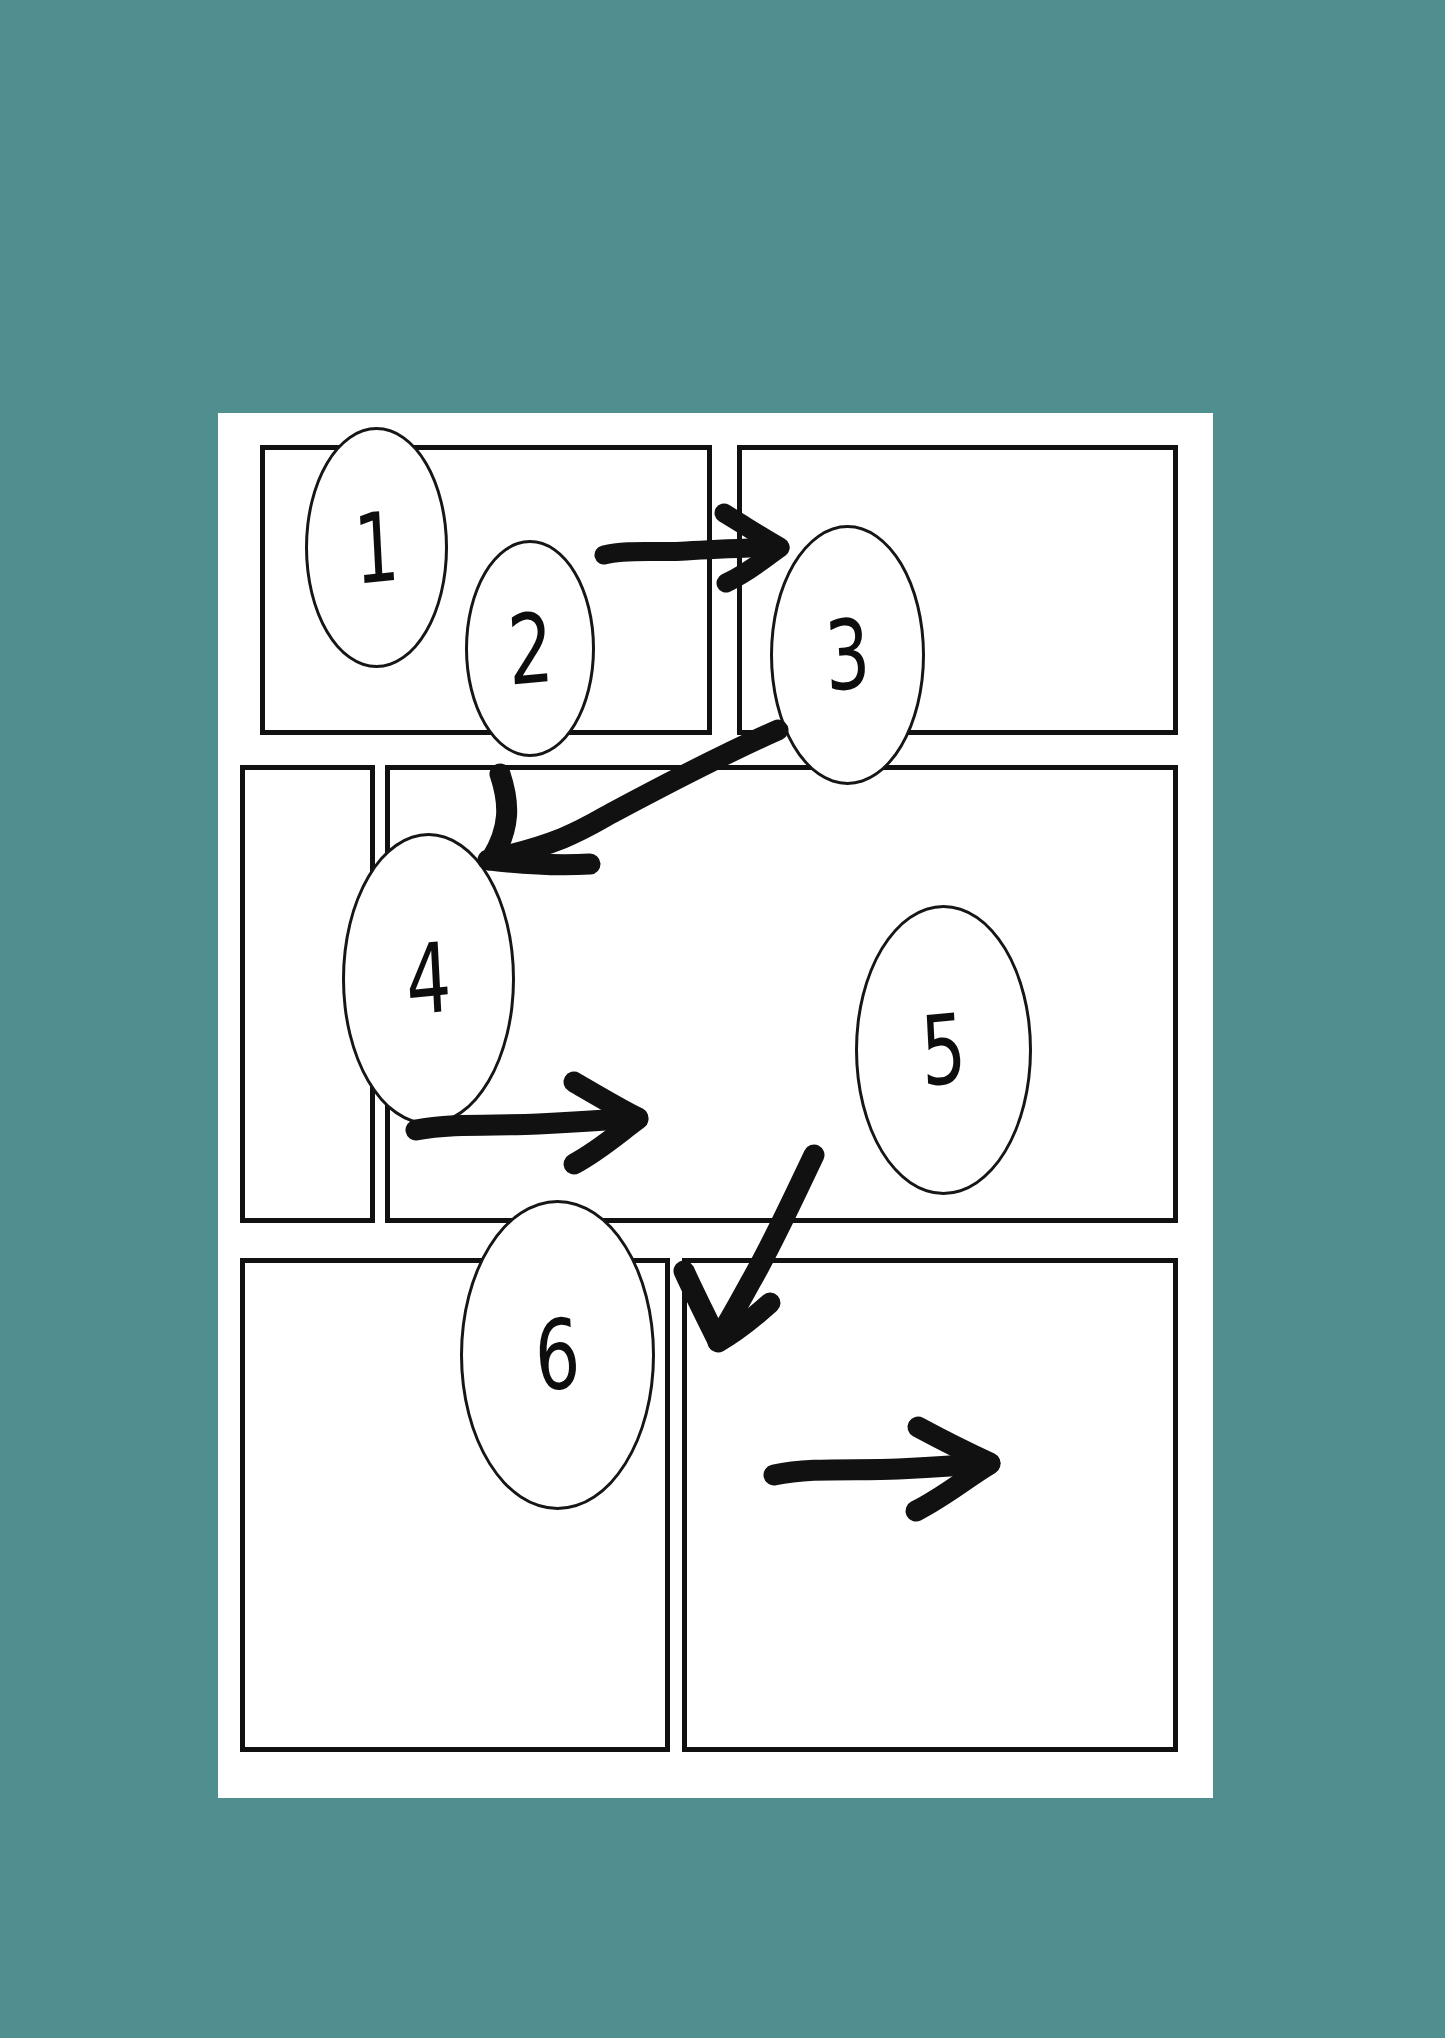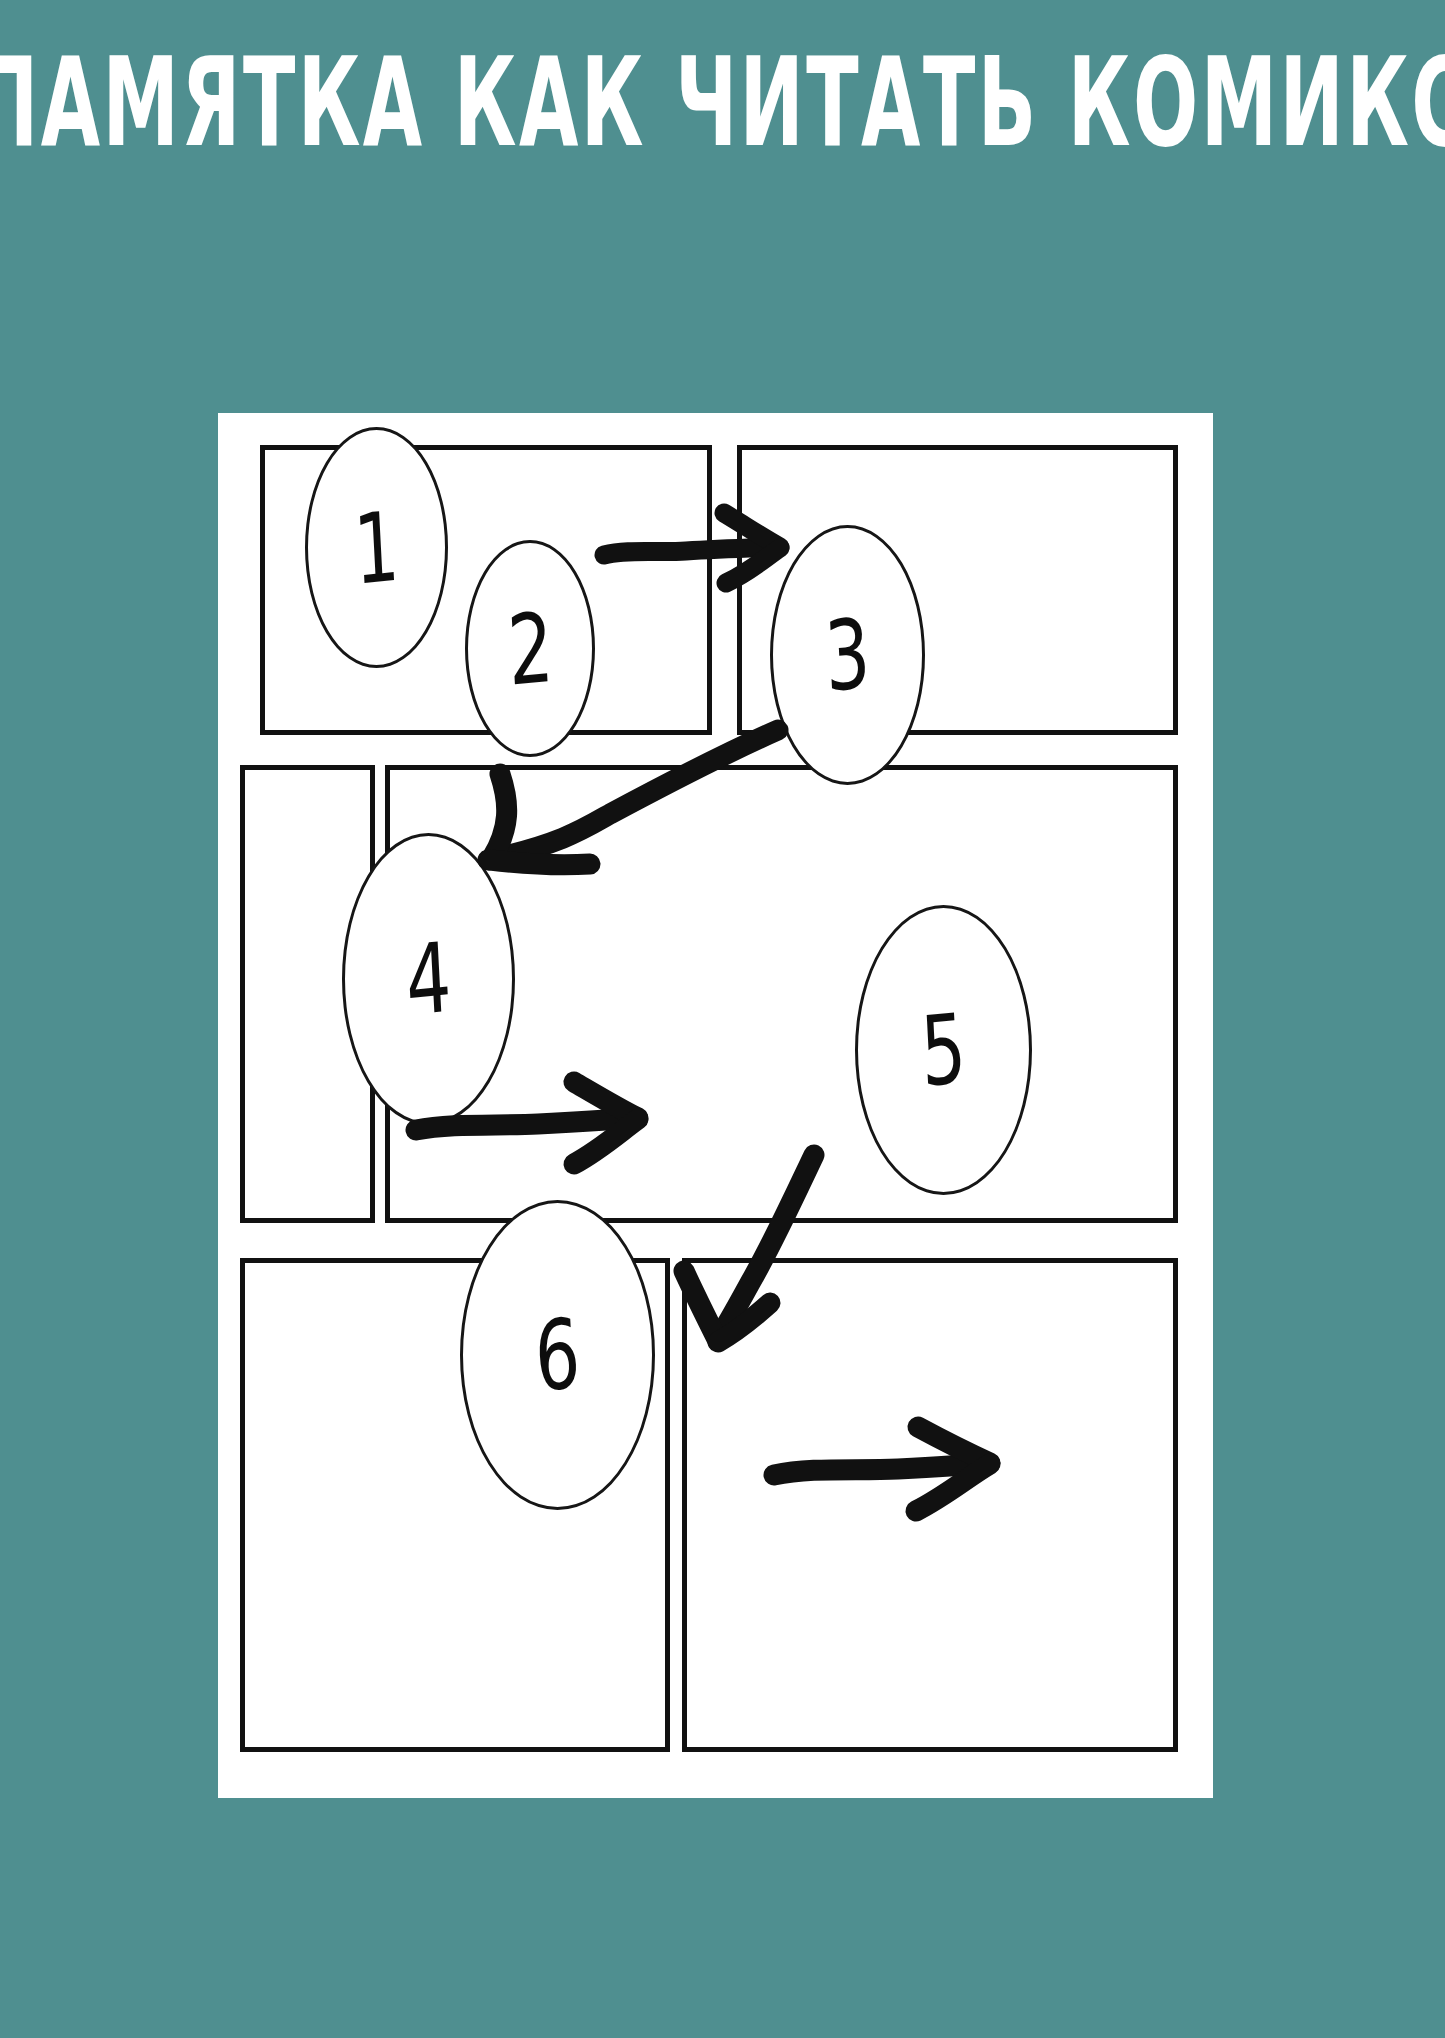--- a/index.html
+++ b/index.html
@@ -97,23 +97,20 @@
     stroke: #111111;
     stroke-linecap: round;
     stroke-linejoin: round;
   }
 </style>
 </head>
 <body style="background: rgb(79, 143, 144);">
 
 <div id="poster">
 
-  <div class="title-wrap">
-    <div class="title-text">ПАМЯТКА КАК ЧИТАТЬ КОМИКС</div>
-  </div>
 
   <div class="sheet">
 
     <div class="panel" style="left:42px; top:32px; width:452px; height:290px;"></div>
     <div class="panel" style="left:519px; top:32px; width:441px; height:290px;"></div>
 
     <div class="panel" style="left:22px; top:352px; width:135px; height:458px;"></div>
     <div class="panel" style="left:167px; top:352px; width:793px; height:458px;"></div>
 
     <div class="panel" style="left:22px; top:845px; width:430px; height:494px;"></div>

